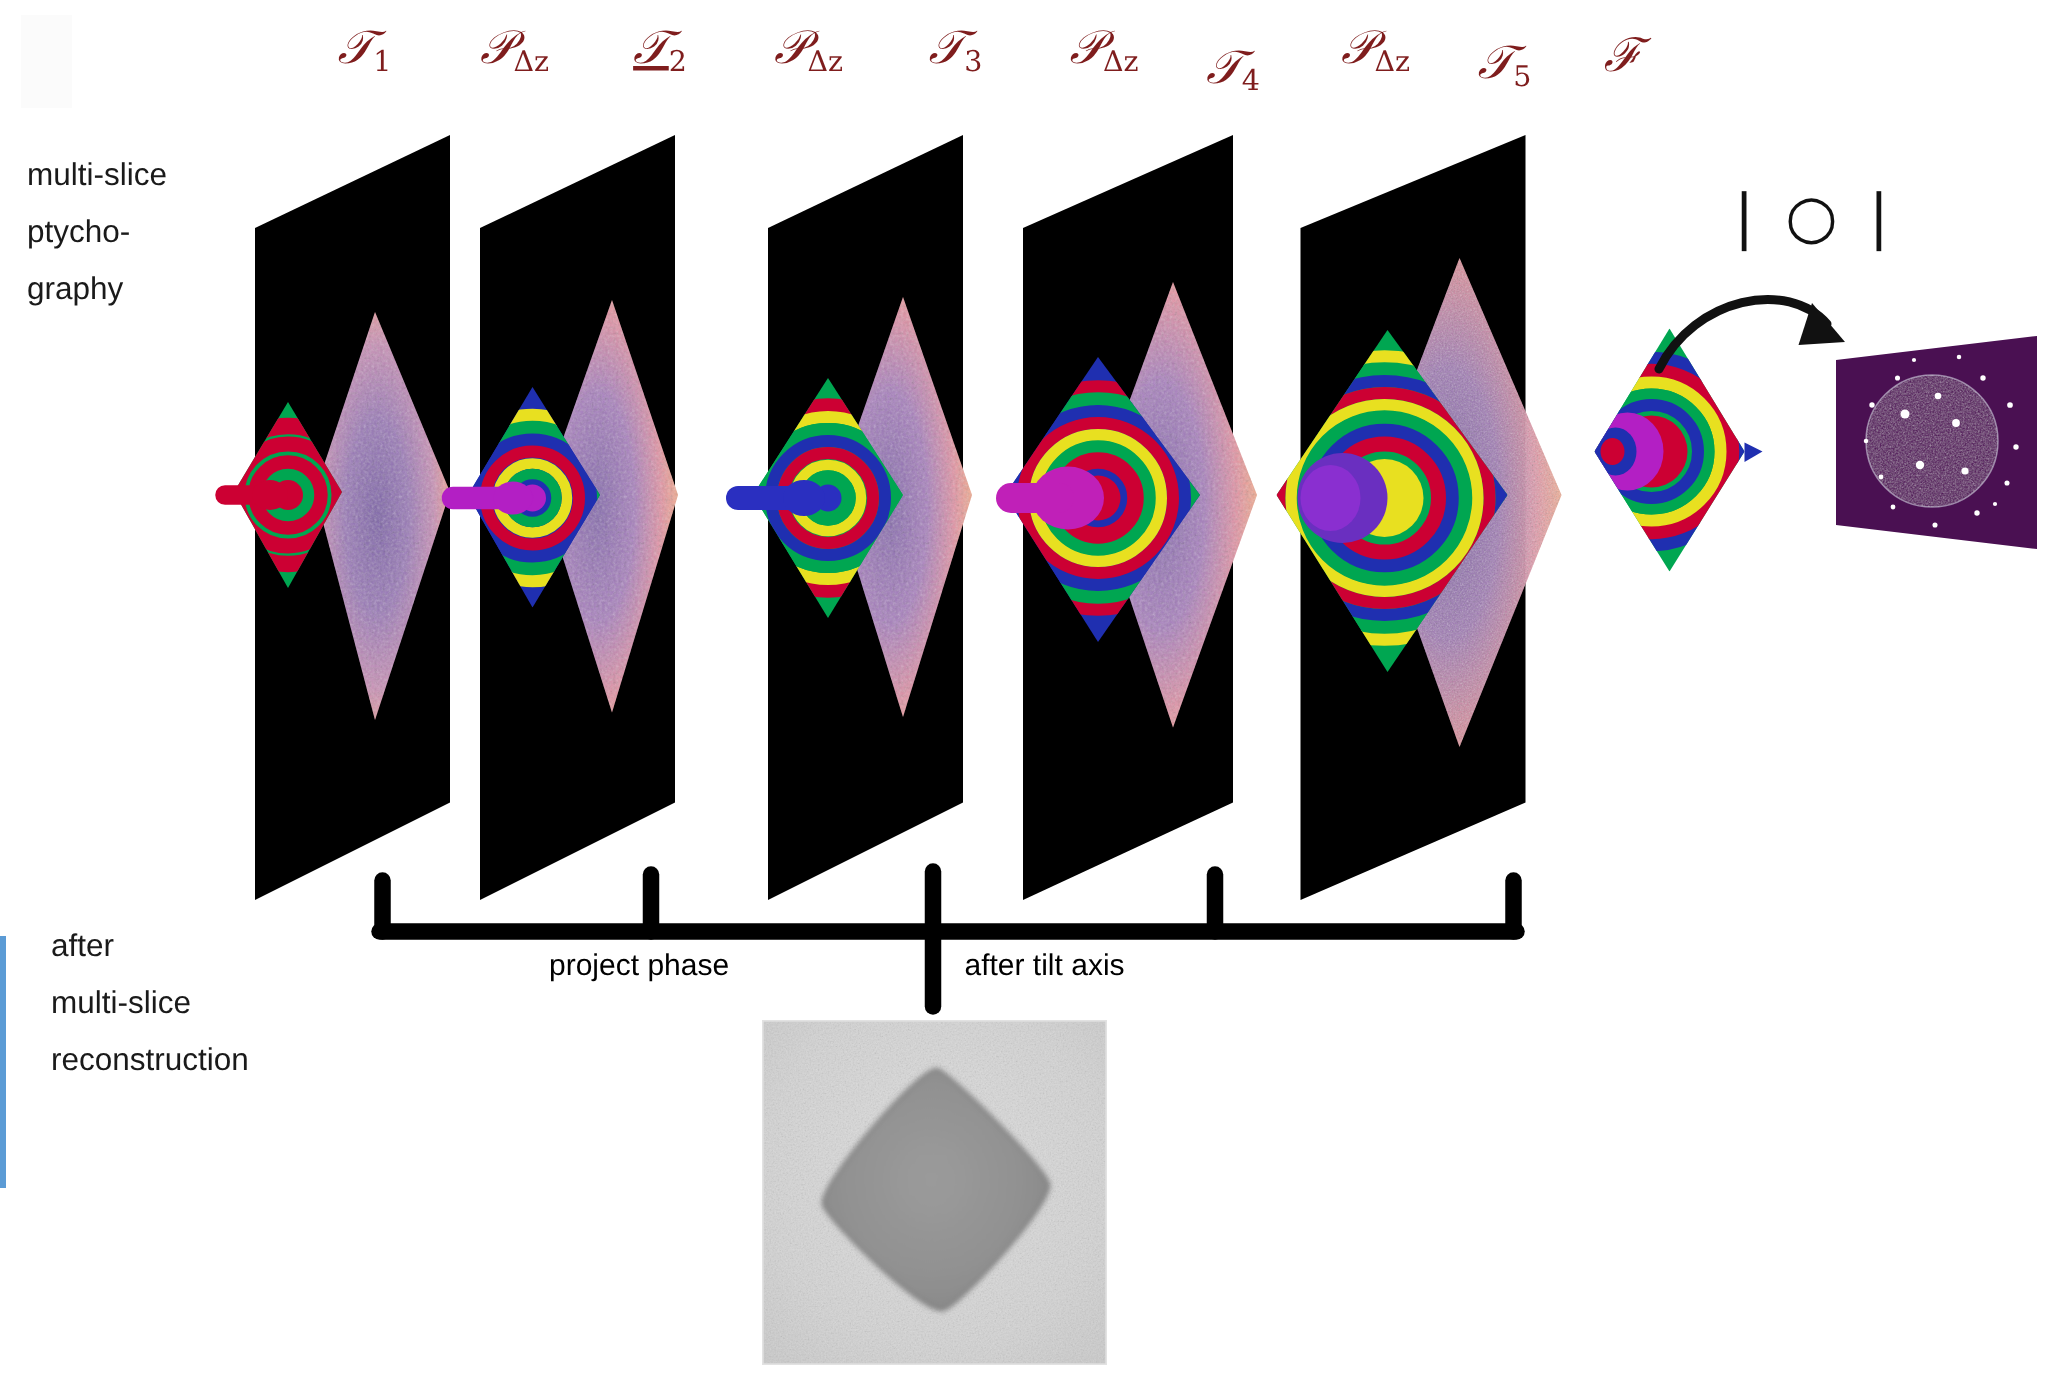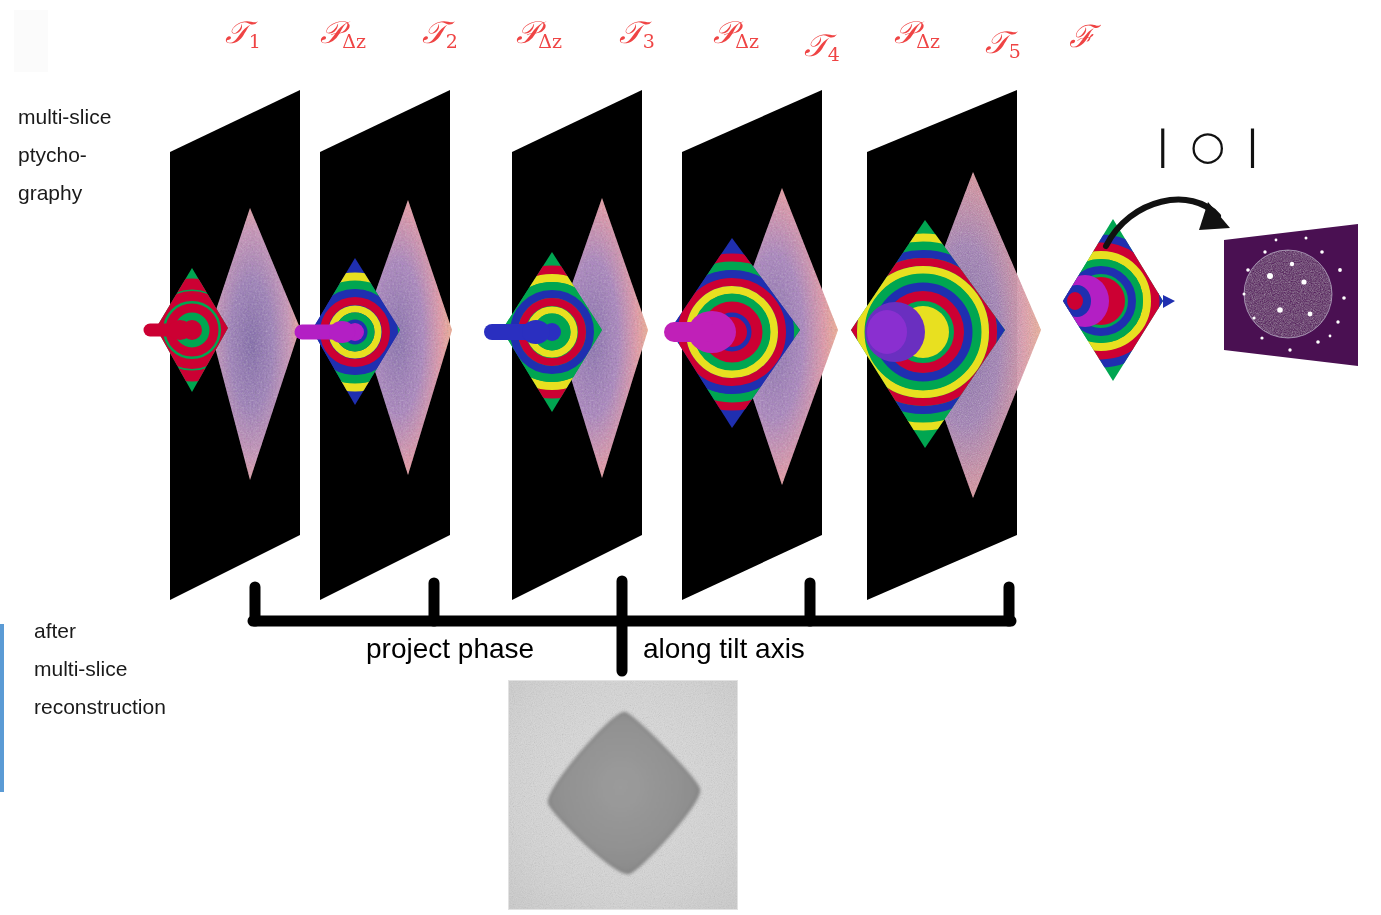--- a/index.html
+++ b/index.html
@@ -28,34 +28,34 @@
     font-family: Liberation Sans, sans-serif;
     font-size: 21px;
     line-height: 38px;
     color: #1a1a1a;
     white-space: pre;
   }
   .op-label {
     font-family: "DejaVu Serif", serif;
     font-size: 31px;
     font-style: italic;
-    color: #ef4444;
+    color: #7f1d1d;
     text-align: center;
     white-space: nowrap;
   }
   .op-label .sub {
     font-size: 19px;
     font-style: normal;
     vertical-align: -0.28em;
     letter-spacing: 0px;
   }
   .op-label .scr { font-style: italic; }
   .brace-text {
     font-family: "Liberation Sans", sans-serif;
-    font-size: 28px;
+    font-size: 20px;
     color: #000000;
     white-space: nowrap;
   }
   .ded-caption {
     font-family: "Liberation Sans", sans-serif;
     font-size: 30px;
     color: #1a1a1a;
     text-align: center;
     white-space: nowrap;
   }
@@ -96,21 +96,21 @@
   <div class="abs corner-box" style="left:14px; top:10px; width:34px; height:62px;"></div>
 
   <div class="abs left-rule" style="left:0px; top:624px; width:4px; height:168px;"></div>
 
   <div class="abs op-label" style="left:208px; top:14px; width:70px;">
     <span class="scr">𝒯</span><span class="sub">1</span>
   </div>
   <div class="abs op-label" style="left:303px; top:14px; width:80px;">
     <span class="scr">𝒫</span><span class="sub">Δz</span>
   </div>
-  <div class="abs op-label" style="left:405px; top:14px; width:70px;">
+  <div class="abs op-label" style="left:405px; top:14px; width:70px;text-decoration:underline;">
     <span class="scr">𝒯</span><span class="sub">2</span>
   </div>
   <div class="abs op-label" style="left:499px; top:14px; width:80px;">
     <span class="scr">𝒫</span><span class="sub">Δz</span>
   </div>
   <div class="abs op-label" style="left:602px; top:14px; width:70px;">
     <span class="scr">𝒯</span><span class="sub">3</span>
   </div>
   <div class="abs op-label" style="left:696px; top:14px; width:80px;">
     <span class="scr">𝒫</span><span class="sub">Δz</span>
@@ -394,21 +394,21 @@
 
       <line x1="10" y1="46" x2="10" y2="12" stroke="#000000" stroke-width="11" stroke-linecap="round"></line>
       <line x1="189" y1="46" x2="189" y2="8" stroke="#000000" stroke-width="11" stroke-linecap="round"></line>
       <line x1="377" y1="96" x2="377" y2="6" stroke="#000000" stroke-width="11" stroke-linecap="round"></line>
       <line x1="565" y1="46" x2="565" y2="8" stroke="#000000" stroke-width="11" stroke-linecap="round"></line>
       <line x1="764" y1="46" x2="764" y2="12" stroke="#000000" stroke-width="11" stroke-linecap="round"></line>
     </svg>
   </div>
 
   <div class="abs brace-text" style="left:366px; top:633px;">project phase</div>
-  <div class="abs brace-text" style="left:643px; top:633px;">along tilt axis</div>
+  <div class="abs brace-text" style="left:643px; top:633px;">after tilt axis</div>
 
   <div class="recon-frame" style="left:508px; top:680px; width:228px; height:228px;">
     <svg width="228" height="228" viewBox="0 0 228 228">
       <defs>
         <radialGradient id="bgGray" cx="50%" cy="45%" r="72%">
           <stop offset="0%" stop-color="#dcdcdc"></stop>
           <stop offset="70%" stop-color="#d2d2d2"></stop>
           <stop offset="100%" stop-color="#c9c9c9"></stop>
         </radialGradient>
         <radialGradient id="partGray" cx="48%" cy="46%" r="66%">

